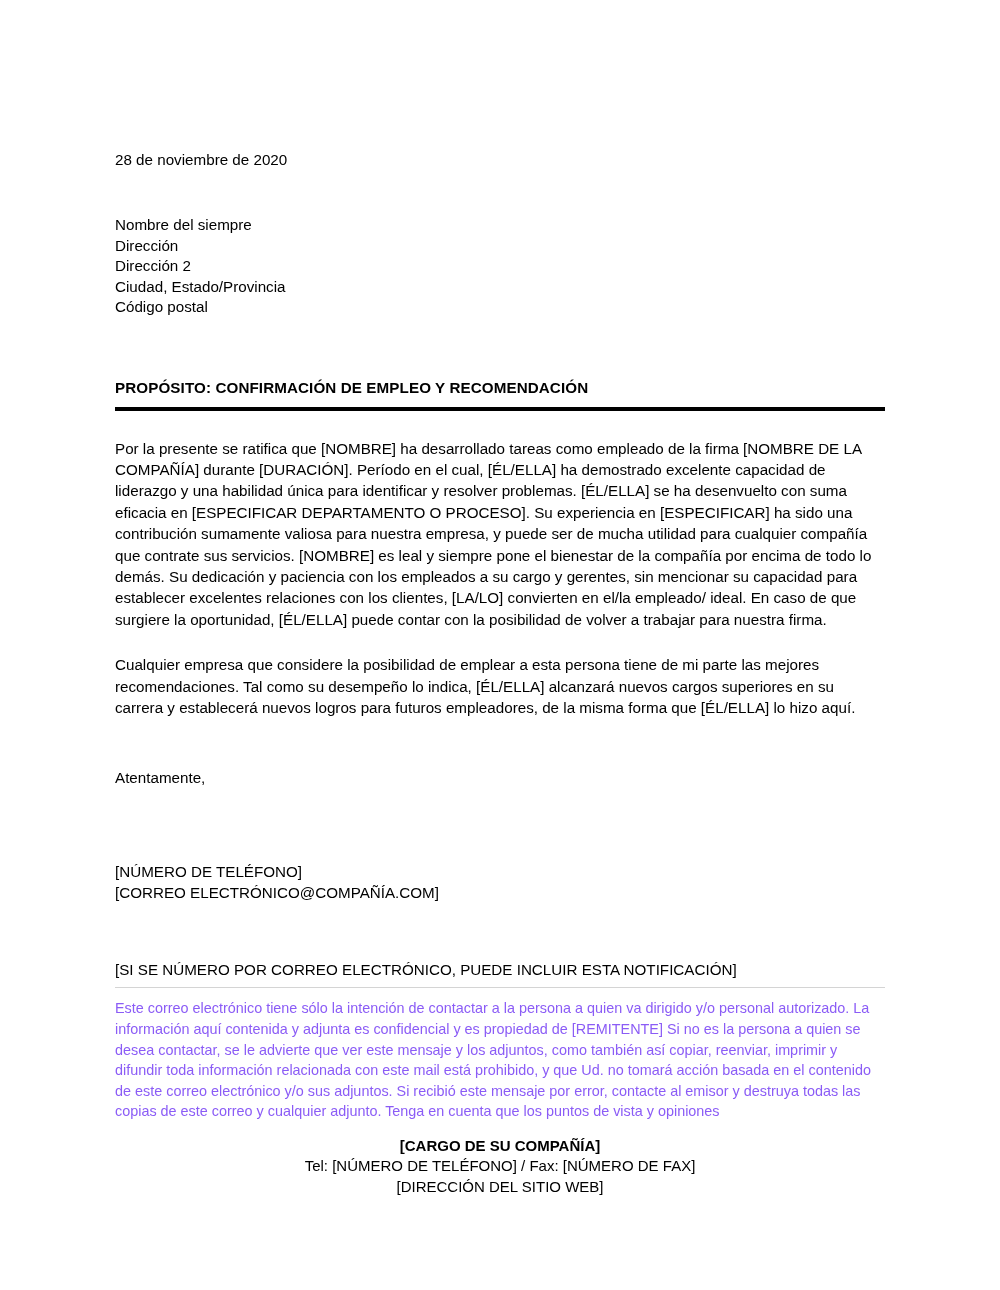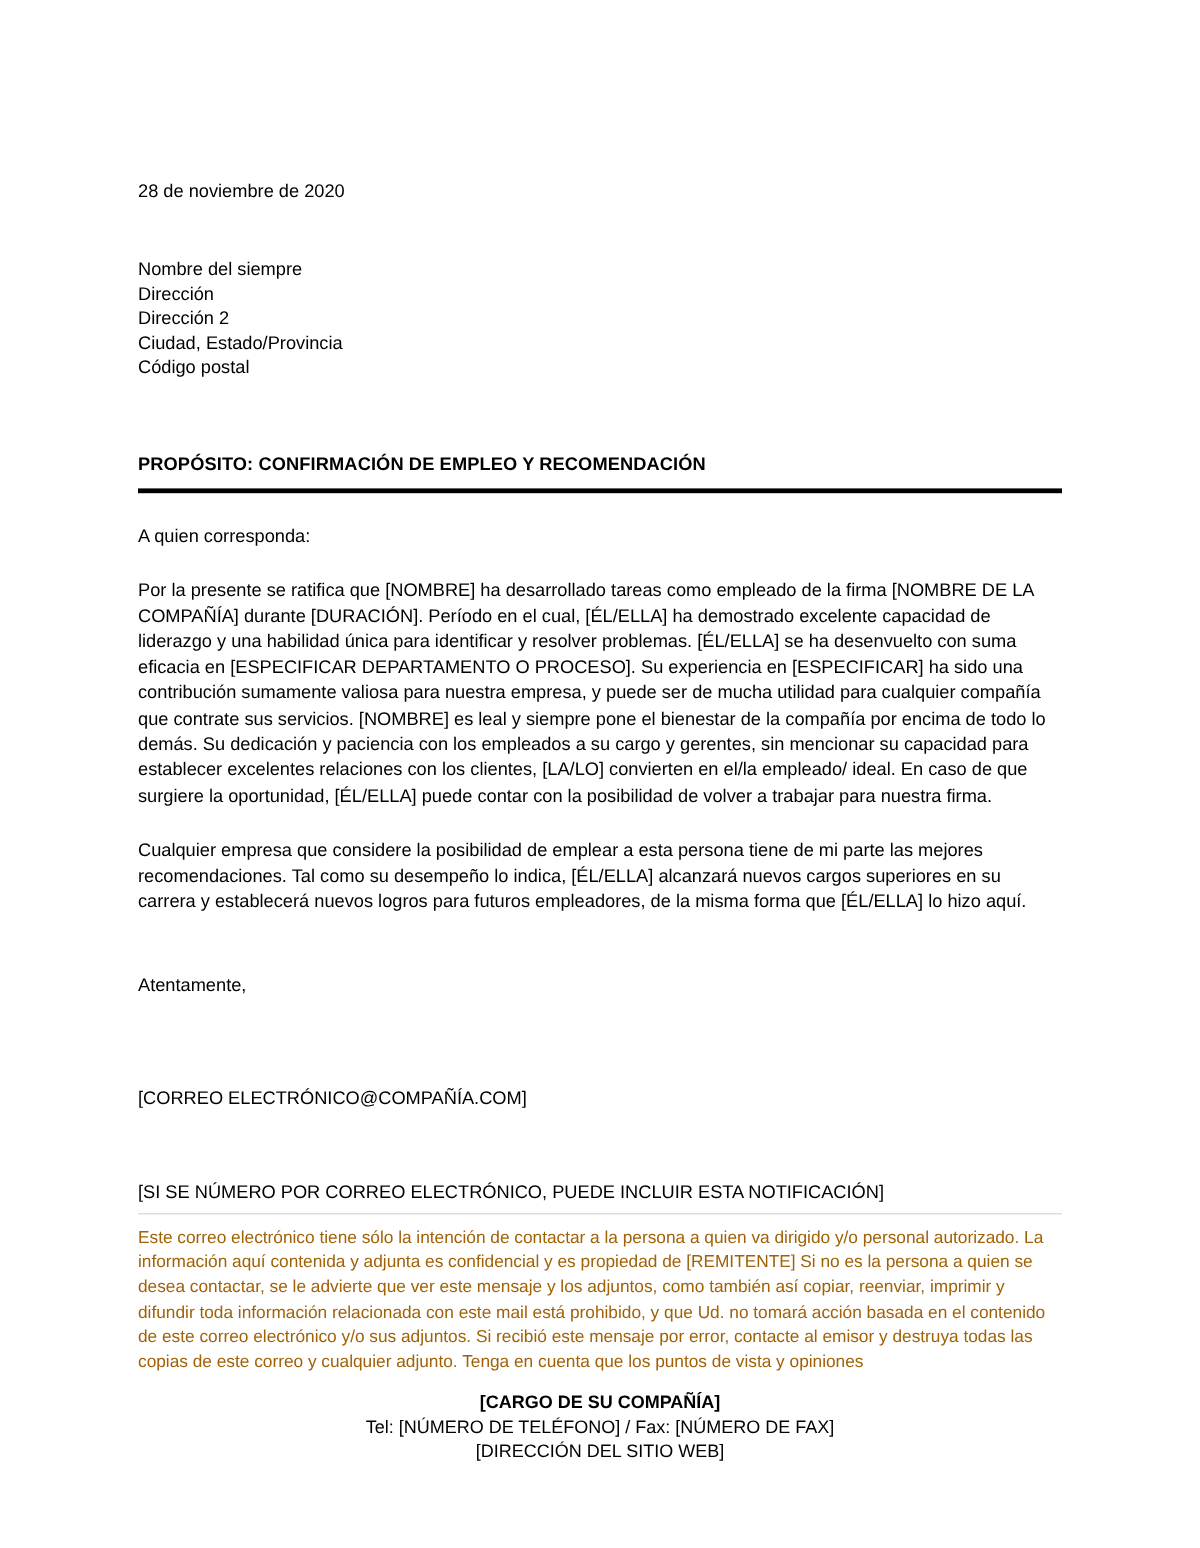--- a/index.html
+++ b/index.html
@@ -98,21 +98,21 @@
   }
   .rule-thin {
     width: 770px;
     height: 1px;
     background: #d4d4d4;
     margin-bottom: 10px;
   }
   .disclaimer {
     font-size: 14.4px;
     line-height: 20.6px;
-    color: #a16207;
+    color: #8b5cf6;
     max-width: 772px;
     margin: 0;
     text-align: left;
   }
 
   
   .footer {
     margin-top: 14px;
     text-align: center;
   }
@@ -137,28 +137,28 @@
       <div class="line">Nombre del siempre</div>
       <div class="line">Dirección</div>
       <div class="line">Dirección 2</div>
       <div class="line">Ciudad, Estado/Provincia</div>
       <div class="line">Código postal</div>
     </div>
 
     <div class="purpose-heading">PROPÓSITO: CONFIRMACIÓN DE EMPLEO Y RECOMENDACIÓN</div>
     <div class="rule-thick"></div>
 
-    <div class="salutation">A quien corresponda:</div>
 
     <p class="para">Por la presente se ratifica que [NOMBRE] ha desarrollado tareas como empleado de la firma [NOMBRE DE LA COMPAÑÍA] durante [DURACIÓN]. Período en el cual, [ÉL/ELLA] ha demostrado excelente capacidad de liderazgo y una habilidad única para identificar y resolver problemas. [ÉL/ELLA] se ha desenvuelto con suma eficacia en [ESPECIFICAR DEPARTAMENTO O PROCESO]. Su experiencia en [ESPECIFICAR] ha sido una contribución sumamente valiosa para nuestra empresa, y puede ser de mucha utilidad para cualquier compañía que contrate sus servicios. [NOMBRE] es leal y siempre pone el bienestar de la compañía por encima de todo lo demás. Su dedicación y paciencia con los empleados a su cargo y gerentes, sin mencionar su capacidad para establecer excelentes relaciones con los clientes, [LA/LO] convierten en el/la empleado/ ideal. En caso de que surgiere la oportunidad, [ÉL/ELLA] puede contar con la posibilidad de volver a trabajar para nuestra firma.</p>
     <p class="para">Cualquier empresa que considere la posibilidad de emplear a esta persona tiene de mi parte las mejores recomendaciones. Tal como su desempeño lo indica, [ÉL/ELLA] alcanzará nuevos cargos superiores en su carrera y establecerá nuevos logros para futuros empleadores, de la misma forma que [ÉL/ELLA] lo hizo aquí.</p>
 
     <div class="closing">Atentamente,</div>
 
     <div class="signature-block">
+      <div class="line">[NÚMERO DE TELÉFONO]</div>
       <div class="line">[CORREO ELECTRÓNICO@COMPAÑÍA.COM]</div>
     </div>
 
     <div class="notification-heading">[SI SE NÚMERO POR CORREO ELECTRÓNICO, PUEDE INCLUIR ESTA NOTIFICACIÓN]</div>
     <div class="rule-thin"></div>
 
     <p class="disclaimer">Este correo electrónico tiene sólo la intención de contactar a la persona a quien va dirigido y/o personal autorizado. La información aquí contenida y adjunta es confidencial y es propiedad de [REMITENTE] Si no es la persona a quien se desea contactar, se le advierte que ver este mensaje y los adjuntos, como también así copiar, reenviar, imprimir y difundir toda información relacionada con este mail está prohibido, y que Ud. no tomará acción basada en el contenido de este correo electrónico y/o sus adjuntos.  Si recibió este mensaje por error, contacte al emisor y destruya todas las copias de este correo y cualquier adjunto. Tenga en cuenta que los puntos de vista y opiniones</p>
 
     <div class="footer">
       <div class="line company">[CARGO DE SU COMPAÑÍA]</div>

